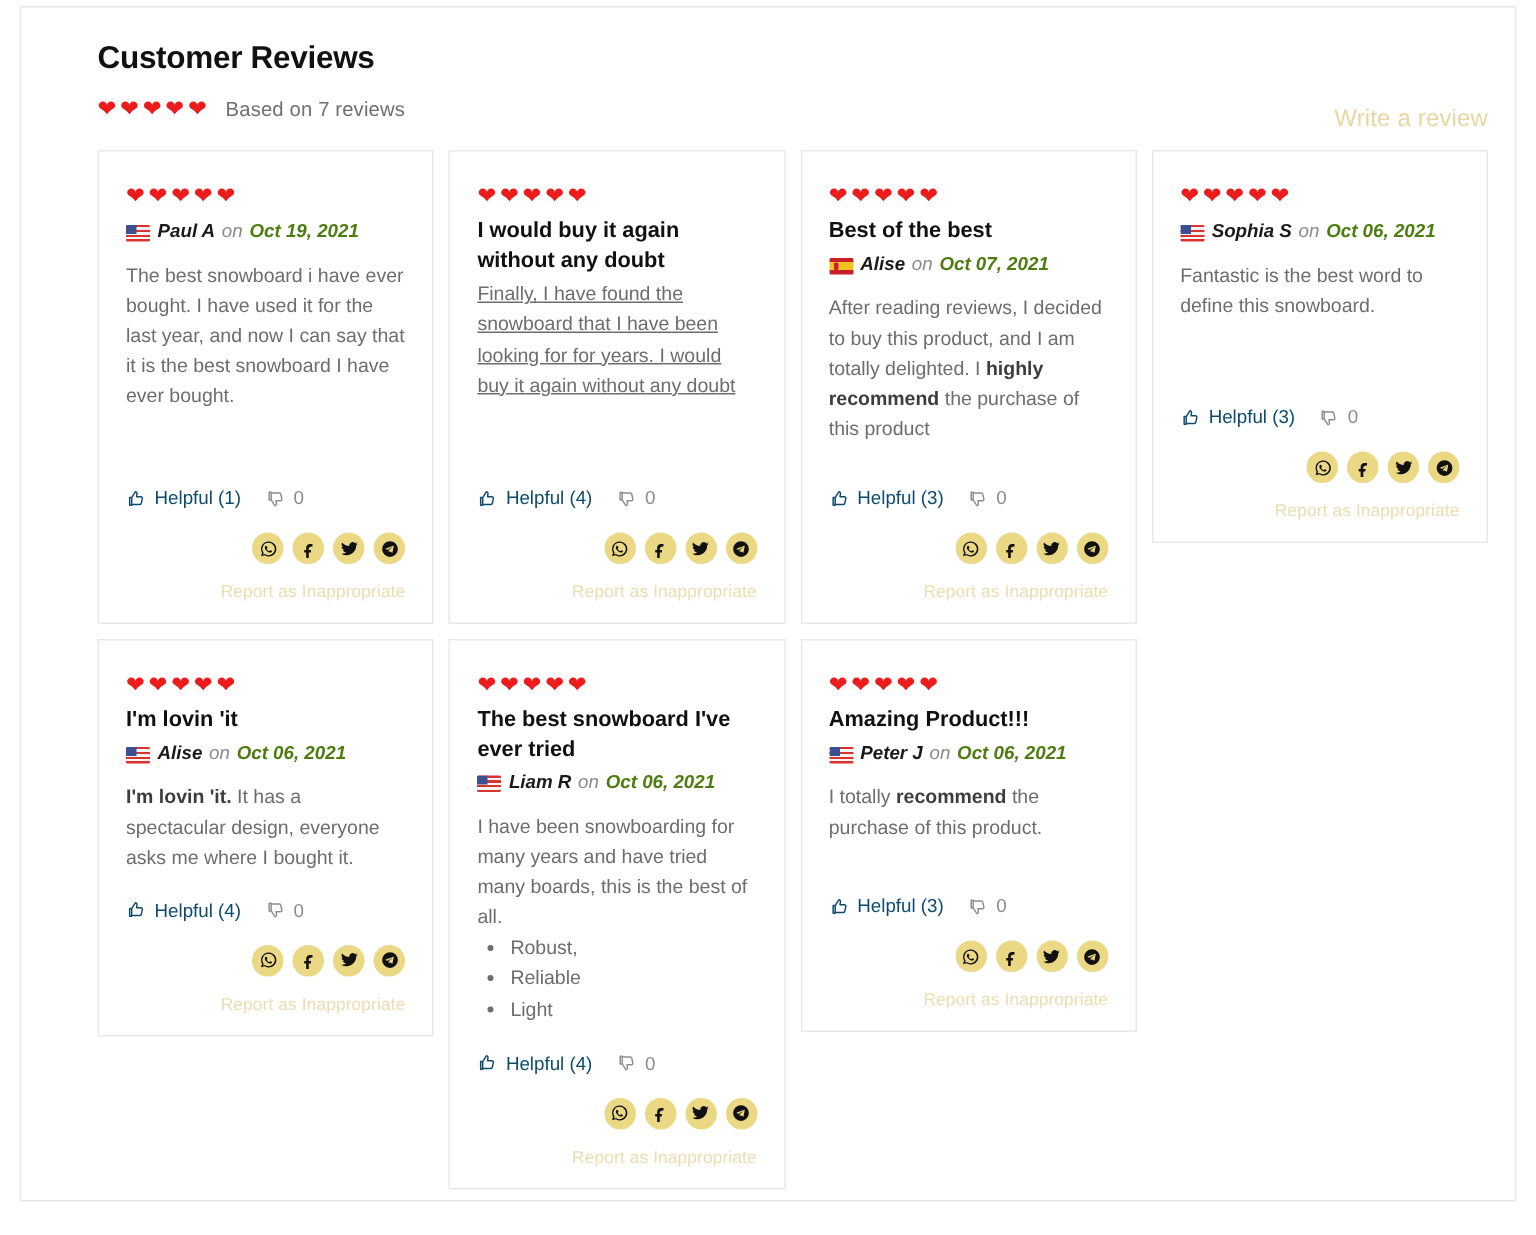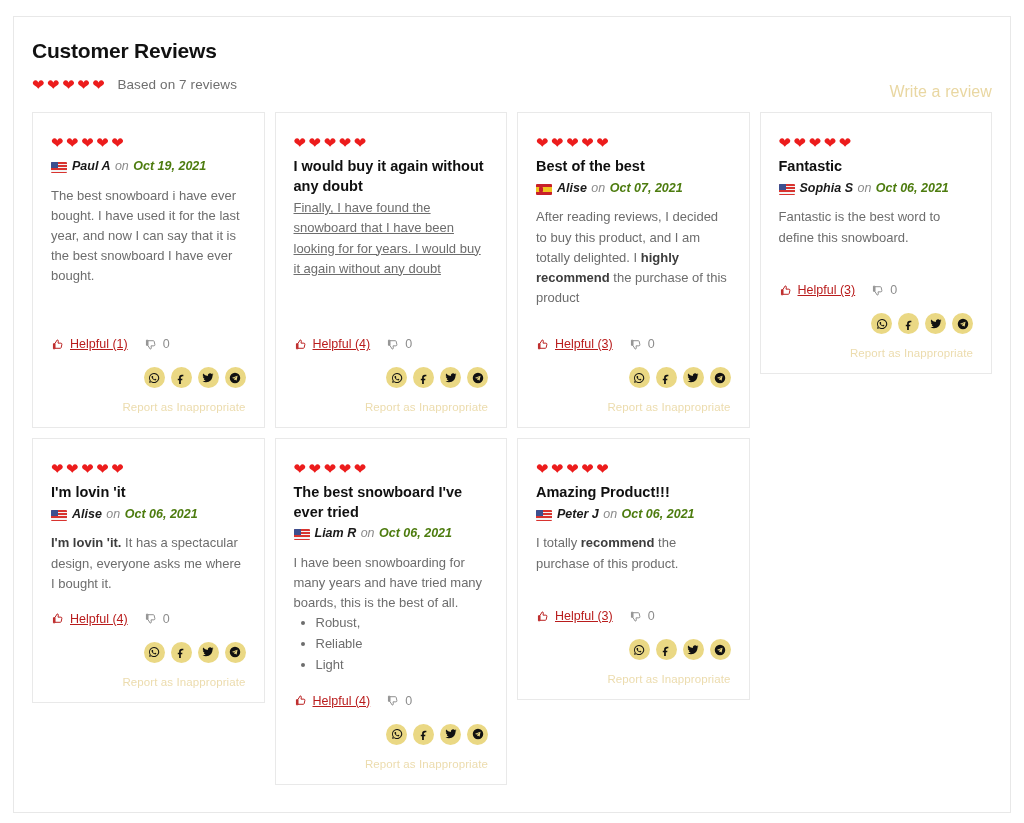--- a/index.html
+++ b/index.html
@@ -6,25 +6,26 @@
   html, body {
     margin: 0; padding: 0;
     width: 1024px; height: 823px;
     background: #ffffff;
     font-family: "Liberation Sans", sans-serif;
     -webkit-font-smoothing: antialiased;
   }
 
   .app-frame {
     position: absolute;
-    left: 13px; top: 16px;
+    left: 13px; top: 4px;
     width: 998px; height: 797px;
     border: 1px solid #e8e8e8;
     background: #ffffff;
     overflow: hidden;
+    padding-left: 33px;
   }
 
   
   .rv-header { padding: 22px 18px 0 18px; position: relative; }
   .rv-title {
     font-size: 21px; font-weight: bold; color: #111111;
     letter-spacing: -0.2px; margin: 0 0 12px 0; line-height: 1.1;
   }
   .rv-summary { display: flex; align-items: center; height: 20px; }
   .hearts { letter-spacing: 2.5px; line-height: 1; white-space: nowrap; }
@@ -85,21 +86,21 @@
   }
   .rv-body b, .rv-body strong { color: #3d3d3d; font-weight: bold; }
   .rv-body.underlined { text-decoration: underline; color: #6d6d6d; }
   .rv-list { margin: 0 0 0 0; padding-left: 22px; }
   .rv-list li { font-size: 13px; color: #6d6d6d; line-height: 1.6; }
 
   
   .rv-foot { margin-top: 16px; }
   .vote-row { display: flex; align-items: center; gap: 16px; height: 18px; }
   .vote { display: inline-flex; align-items: center; gap: 6px; cursor: pointer; font-size: 12.5px; }
-  .vote.up { color: #b91c1c; text-decoration: underline; }
+  .vote.up { color: #0c4a6e; }
   .vote.down { color: #8d8d8d; }
   .vote svg { display: block; }
 
   .share-row {
     display: flex; justify-content: flex-end; gap: 6px; margin-top: 14px;
   }
   .share-btn {
     width: 21px; height: 21px; border-radius: 50%;
     background: #ead884; display: flex; align-items: center;
     justify-content: center; cursor: pointer;
@@ -290,21 +291,20 @@
                   <path d="M12 1.5A10.5 10.5 0 1 0 22.5 12 10.5 10.5 0 0 0 12 1.5zm4.9 7.2-1.6 7.7c-.1.5-.5.7-.9.4l-2.5-1.9-1.2 1.2c-.2.2-.3.2-.5.2l.2-2.6 4.7-4.3c.2-.2 0-.3-.3-.1l-5.8 3.7-2.5-.8c-.5-.2-.5-.5.1-.8l9.8-3.8c.4-.1.8.1.5.9z"></path>
                 </svg>
               </span>
             </div>
           </div>
           <div class="report">Report as Inappropriate</div>
         </div>
       </div>
       <div class="rv-card short">
         <div class="hearts card-hearts"><span class="heart">❤</span><span class="heart">❤</span><span class="heart">❤</span><span class="heart">❤</span><span class="heart">❤</span></div>
-        <h3 class="rv-card-title">Fantastic</h3>
         <div class="rv-author"><span class="flag flag-us"></span><span class="name">Sophia S</span><span class="on"> on </span><span class="date">Oct 06, 2021</span></div>
         <p class="rv-body">Fantastic is the best word to define this snowboard.</p>
         <div class="rv-foot">
           <div class="vote-row">
             <span class="vote up">
               <span>
                 <svg width="13" height="13" viewBox="0 0 24 24" fill="none" stroke="currentColor" stroke-width="1.8" stroke-linejoin="round">
                   <path d="M7 10.5V20H4.5V10.5zM7 10.5l4.5-7c1.4 0 2.2 1 2 2.3L13 9.5h5.3c1.2 0 2 1 1.8 2.1l-1.3 6.2c-.2.9-1 1.2-1.8 1.2H7z"></path>
                 </svg>
               </span>

